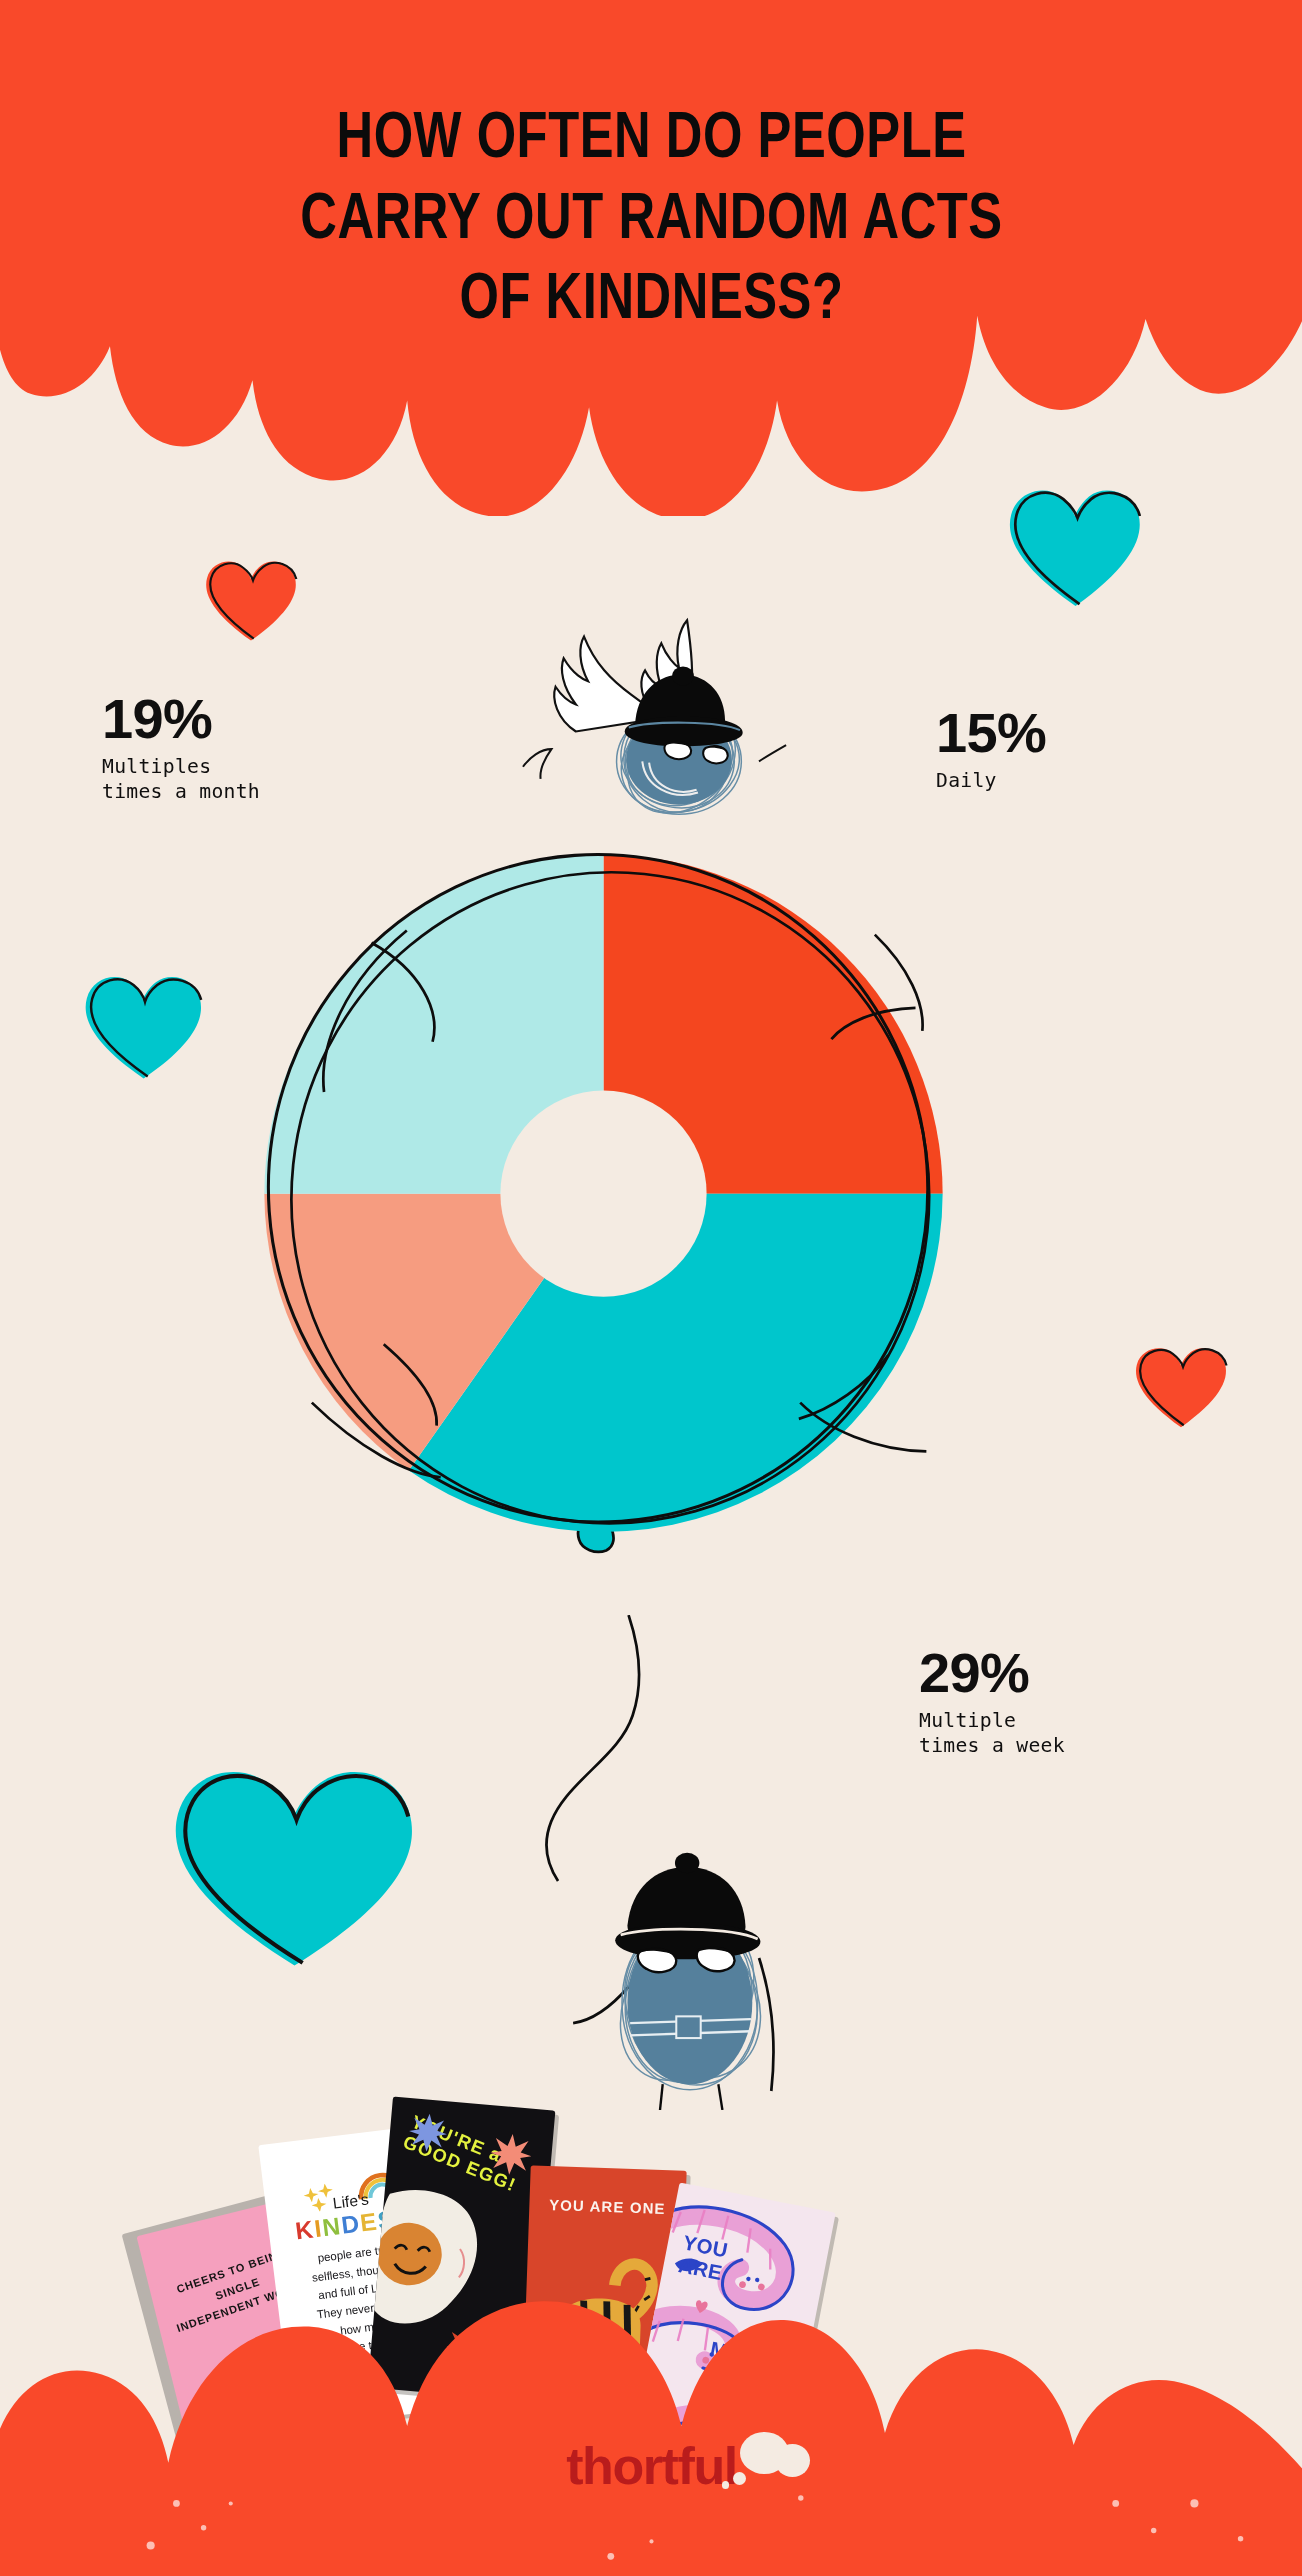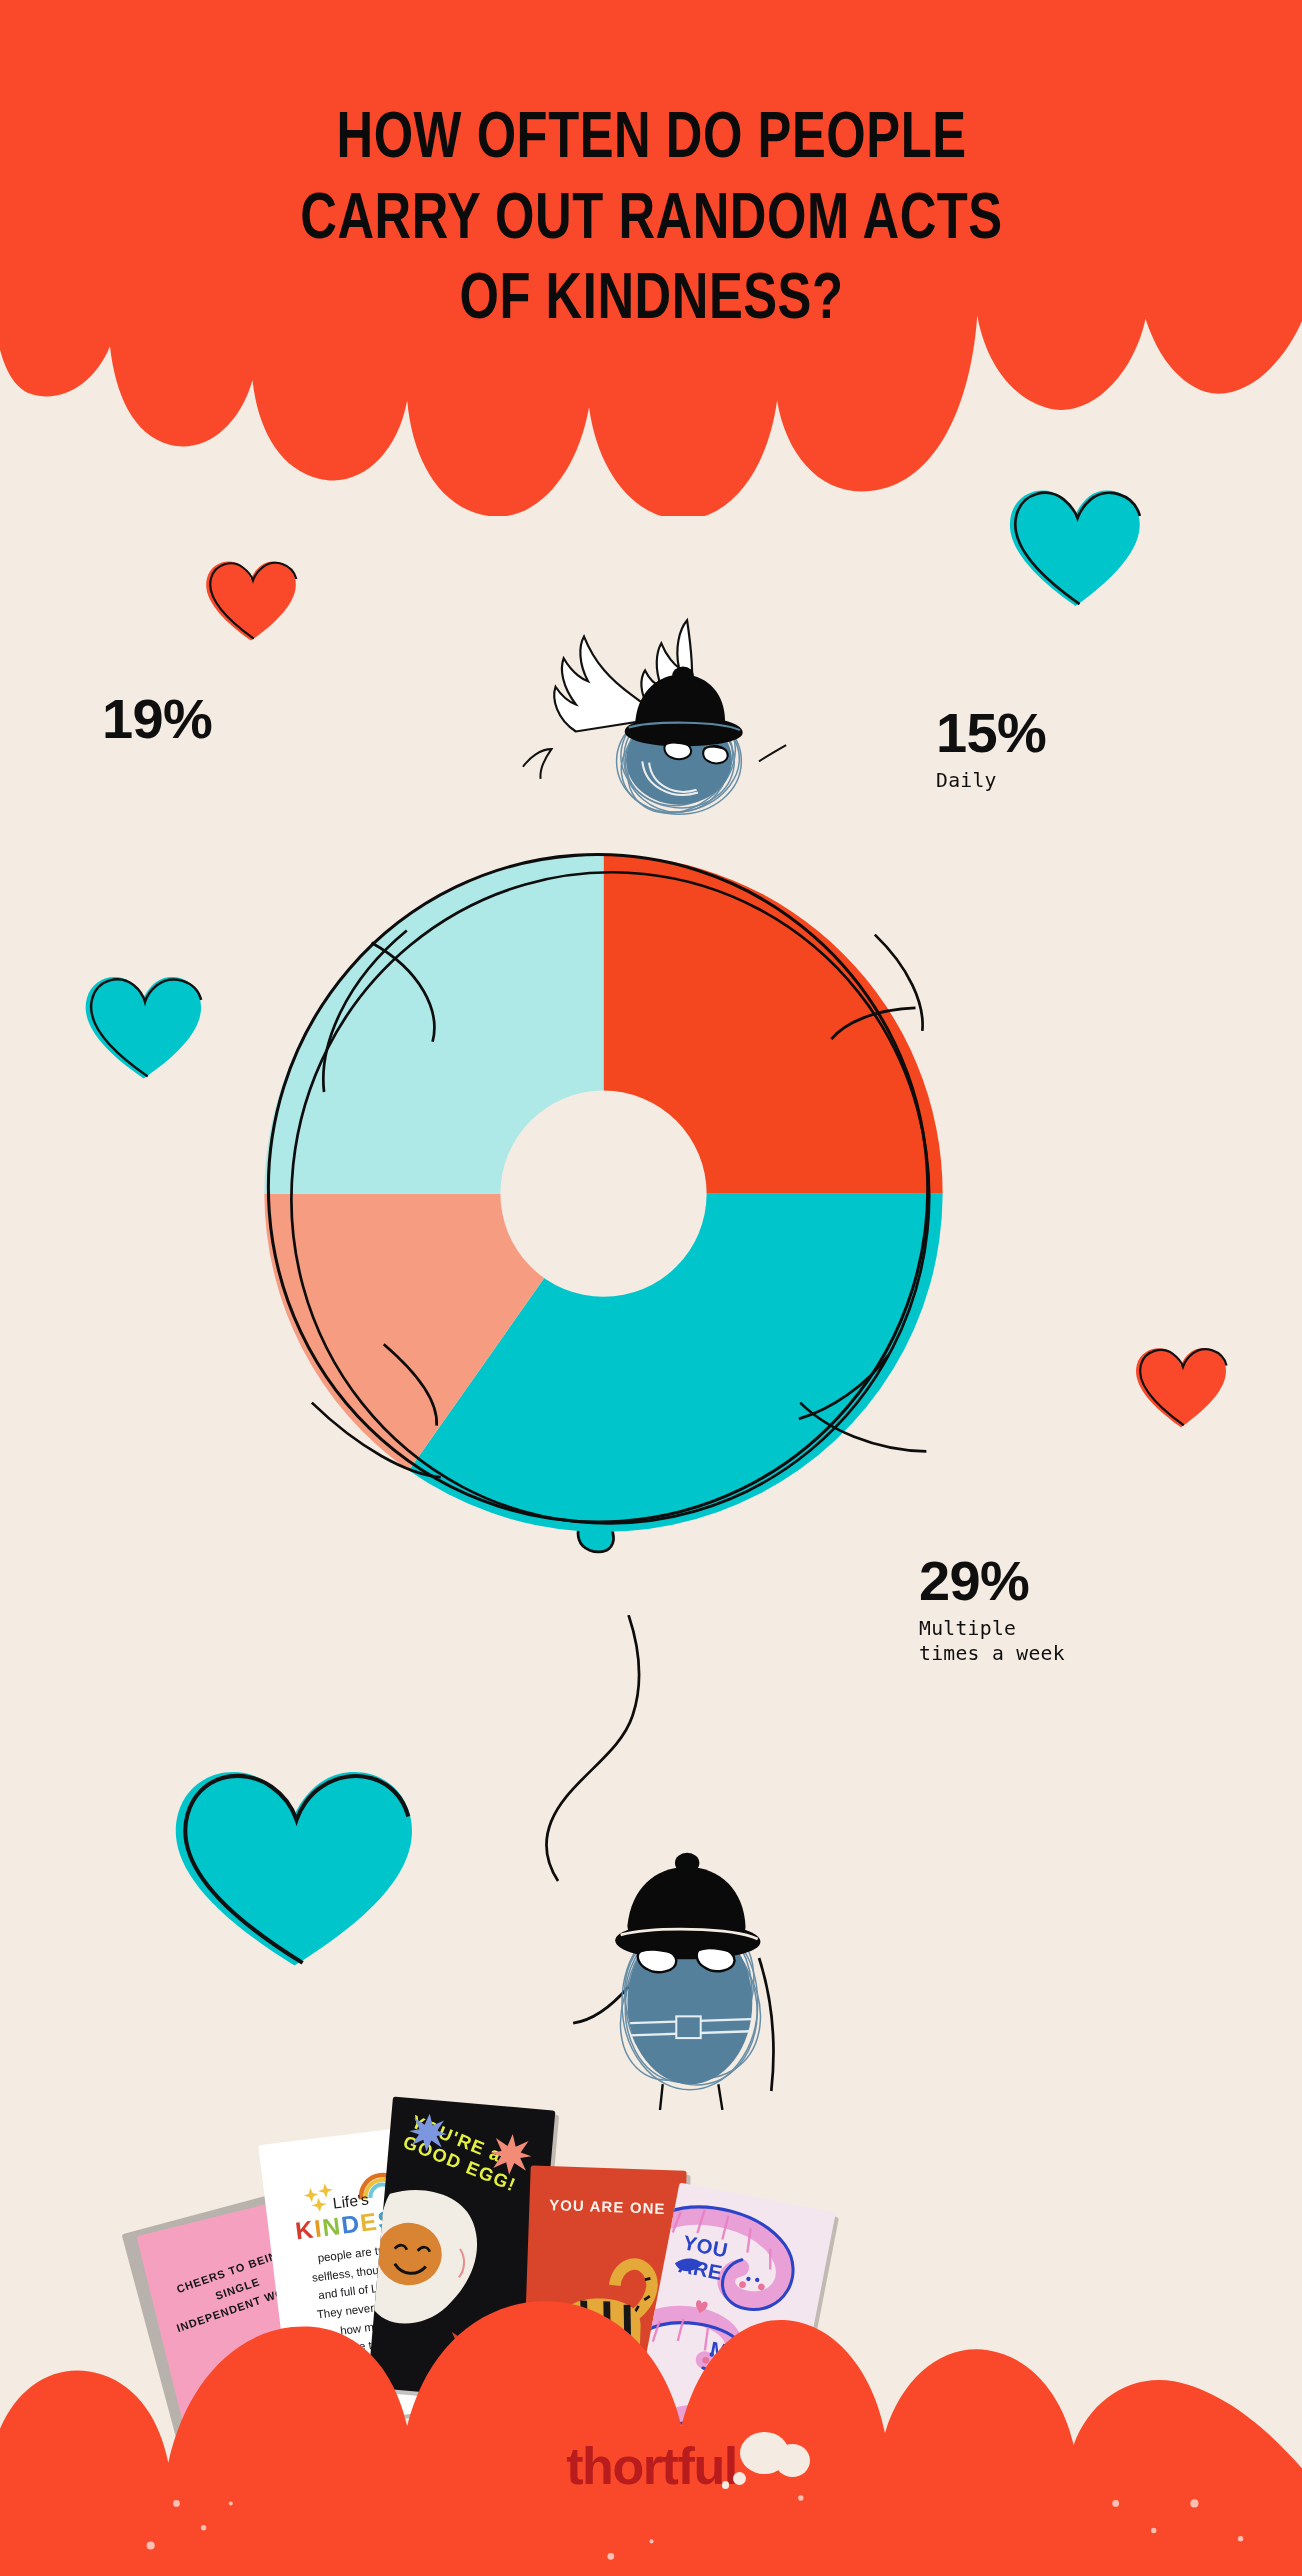--- a/index.html
+++ b/index.html
@@ -71,21 +71,21 @@
     font-family: "DejaVu Sans Mono", monospace;
     font-size: 19.7px;
     line-height: 1.3;
     margin-top: 6.8px;
     letter-spacing: 0.3px;
     white-space: pre-line;
   }
   #stat-month { left: 102px;  top: 692px; width: 299px; }
   #stat-daily { left: 936px; top: 706px; width: 231px; }
   #stat-weekly{ left: 119px;  top: 1493px; width: 271px; }
-  #stat-week  { left: 919px; top: 1554px; width: 285px; }
+  #stat-week  { left: 919px; top: 1646px; width: 285px; }
 
   
   .heart { position: absolute; z-index: 4; }
 
   
   .character { position: absolute; z-index: 7; }
   #cupid { left: 516px; top: 604px; }
   #mascot-bottom { left: 573px; top: 1825px; z-index: 8; }
 
   
@@ -390,20 +390,22 @@
       <path fill="none" stroke="#0D0D0D" stroke-width="4" d="M1006 900 C930 898 860 868 820 828"></path>
     </svg>
   </div>
 
   <svg style="position:absolute;left:516px;top:1615px;z-index:5;" width="217" height="285" viewBox="0 0 320 420">
     <path fill="none" stroke="#0D0D0D" stroke-width="4" d="M166 0 C182 48 188 100 172 148 C156 196 108 226 74 268 C40 310 36 352 62 392"></path>
   </svg>
 
   <div class="stat" id="stat-month">
     <span class="pct">19%</span>
+    <span class="lbl">Multiples
+times a month</span>
   </div>
   <div class="stat" id="stat-daily">
     <span class="pct">15%</span>
     <span class="lbl">Daily</span>
   </div>
   <div class="stat" id="stat-week">
     <span class="pct">29%</span>
     <span class="lbl">Multiple
 times a week</span>
   </div>

